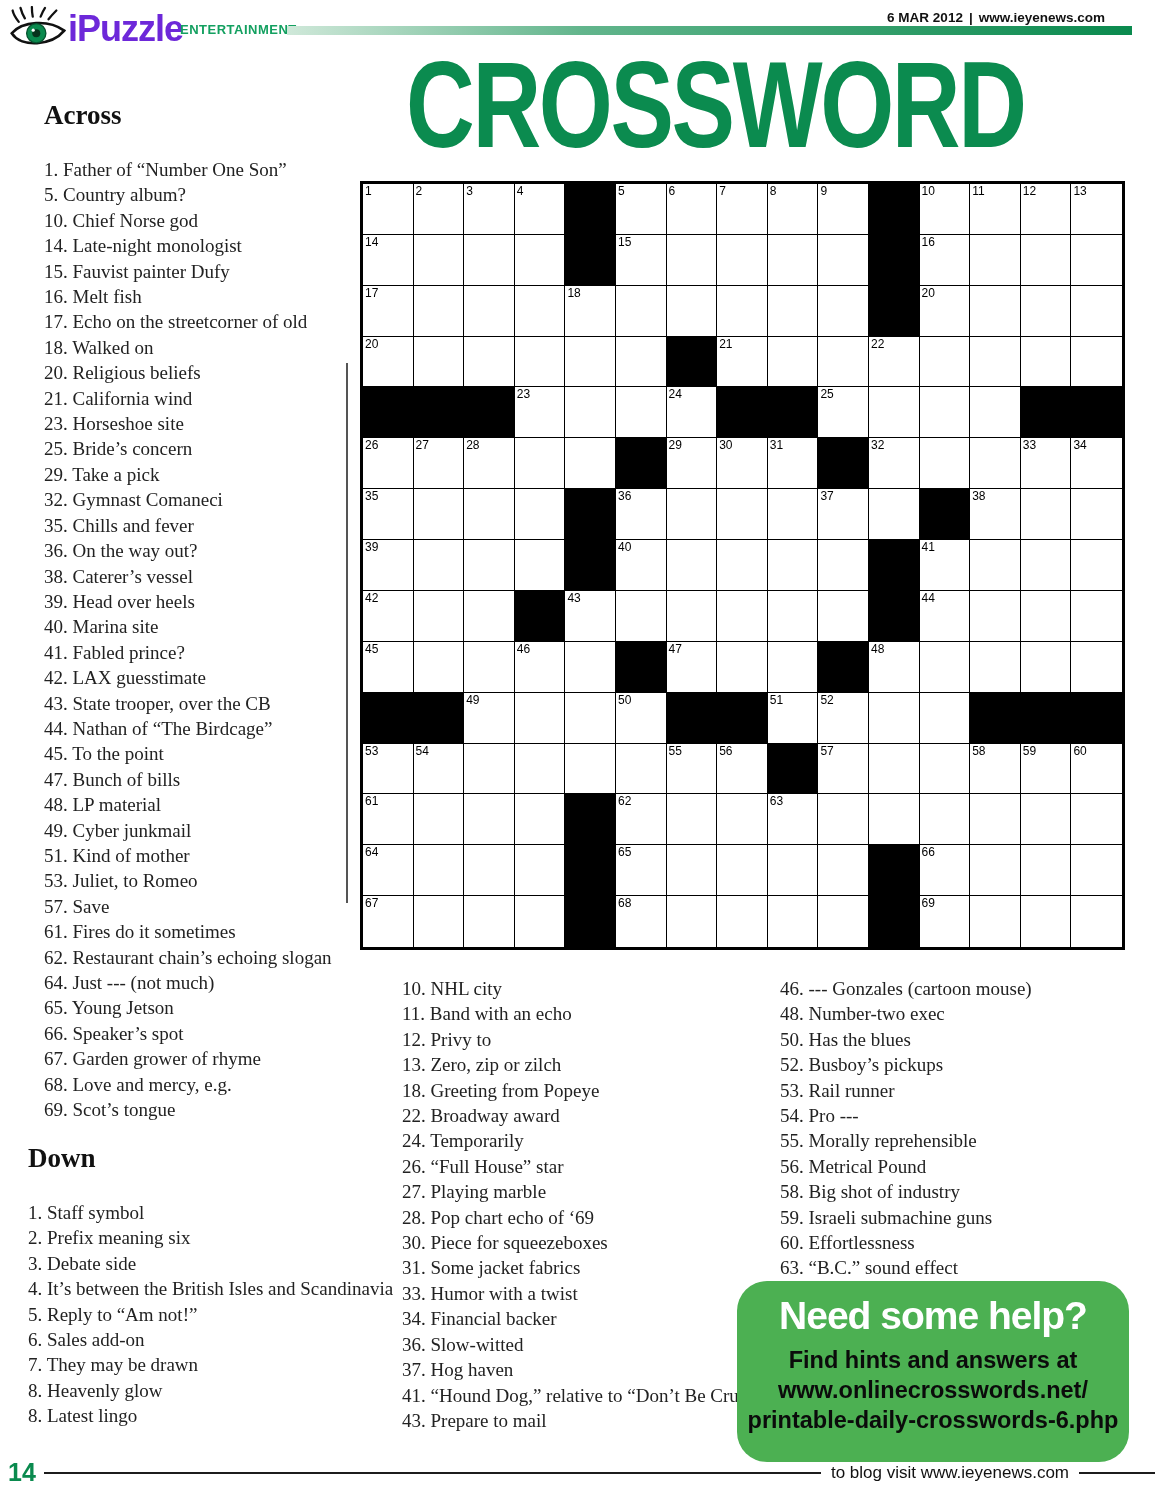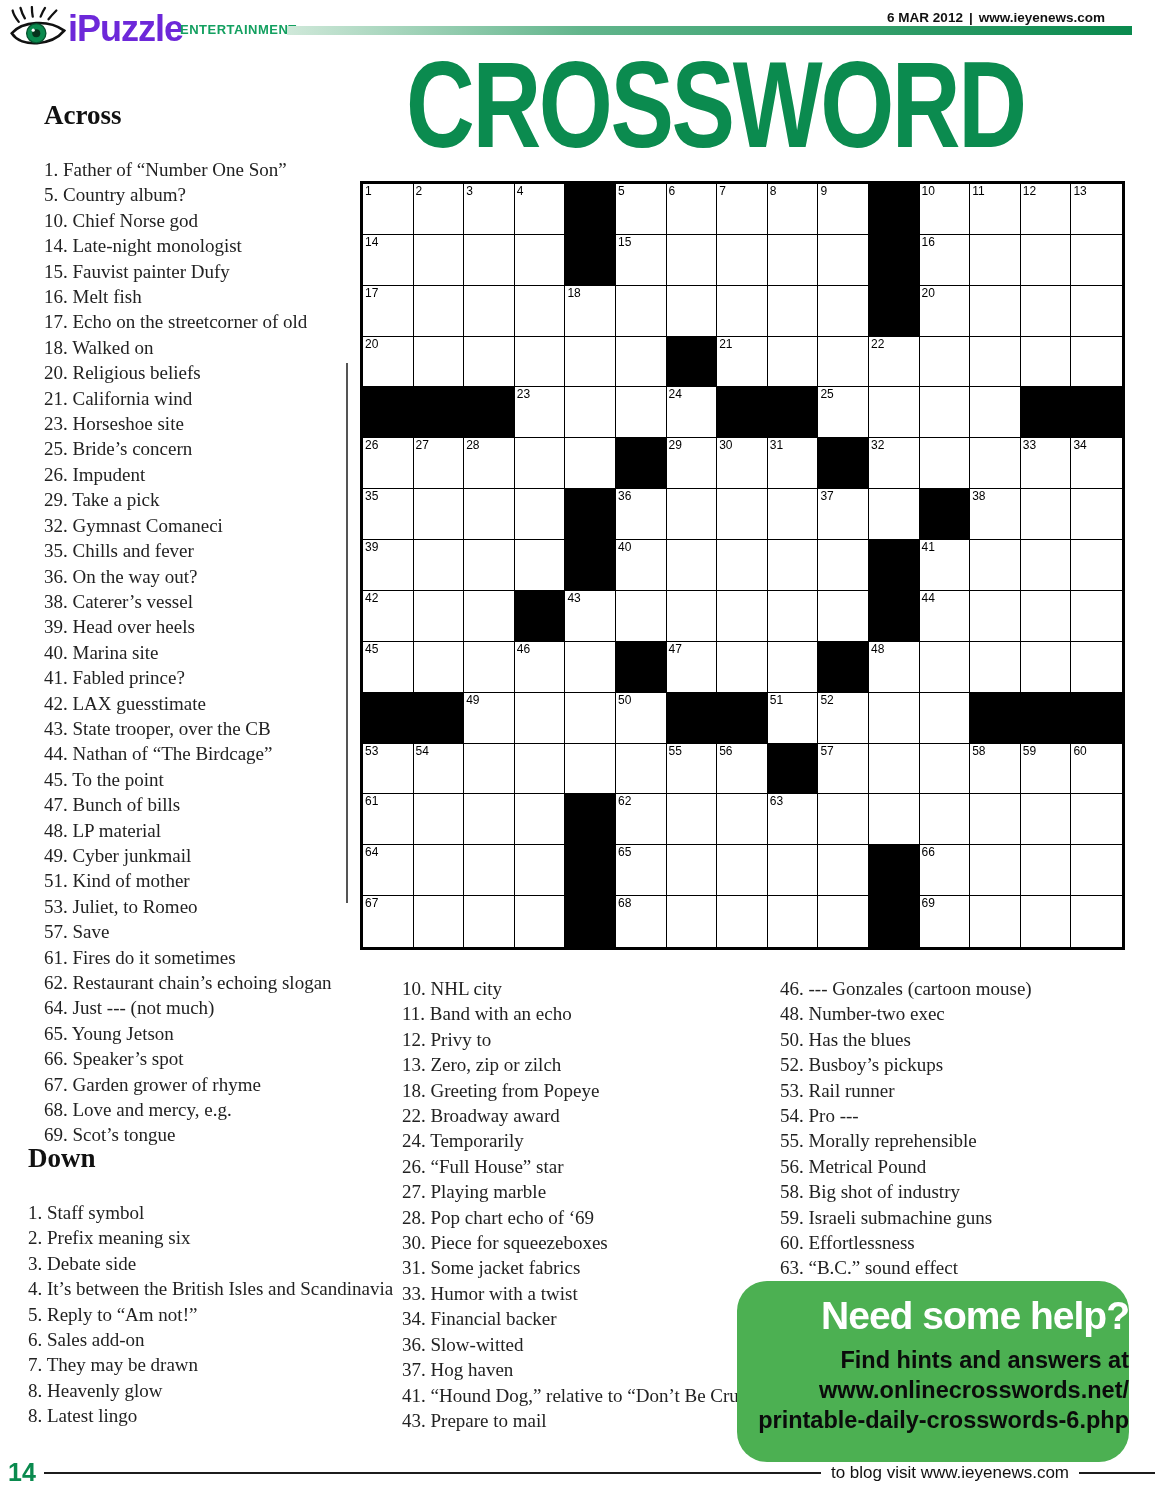--- a/index.html
+++ b/index.html
@@ -34,21 +34,21 @@
   .xw-grid{position:absolute;left:360px;top:181px;width:765px;height:769px;
          border:3px solid #000;box-sizing:border-box;background:#fff;
          display:grid;grid-template-columns:repeat(15,1fr);grid-template-rows:repeat(15,1fr);}
   .cell{position:relative;box-sizing:border-box;border-right:1.4px solid #000;border-bottom:1.4px solid #000;background:#fff;}
   .cell:nth-child(15n){border-right:none;}
   .cell:nth-child(n+211){border-bottom:none;}
   .cell.black{background:#000;}
   .cellnum{position:absolute;top:0;left:2px;font:12px "Liberation Sans",sans-serif;color:#000;}
   
   .help-box{position:absolute;left:737px;top:1281px;width:392px;height:181px;background:#4cb052;
-         border-radius:30px;text-align:right;box-sizing:border-box;padding-top:13px;}
+         border-radius:30px;text-align:center;box-sizing:border-box;padding-top:13px;}
   .help-title{font:bold 39px "Liberation Sans",sans-serif;color:#fff;letter-spacing:-1px;margin:0;}
   .help-line{font:bold 23.5px "Liberation Sans",sans-serif;color:#0b0b0b;line-height:30px;margin:0;}
   .help-line.first{margin-top:7px;}
   
   .footer{position:absolute;left:0;top:1458px;width:1155px;display:flex;align-items:center;}
   .page-num{font:bold 25px "Liberation Sans",sans-serif;color:#0a8a4e;margin-left:8px;}
   .foot-rule{flex:1;border-top:2px solid #1c1c1c;margin-left:8px;}
   .foot-note{font:17px "Liberation Sans",sans-serif;color:#111;margin:0 10px;white-space:nowrap;}
   .foot-rule-end{width:76px;border-top:2px solid #1c1c1c;}
 </style>
@@ -85,21 +85,20 @@
       <li>10. Chief Norse god</li>
       <li>14. Late-night monologist</li>
       <li>15. Fauvist painter Dufy</li>
       <li>16. Melt fish</li>
       <li>17. Echo on the streetcorner of old</li>
       <li>18. Walked on</li>
       <li>20. Religious beliefs</li>
       <li>21. California wind</li>
       <li>23. Horseshoe site</li>
       <li>25. Bride’s concern</li>
-      <li>26. Impudent</li>
       <li>29. Take a pick</li>
       <li>32. Gymnast Comaneci</li>
       <li>35. Chills and fever</li>
       <li>36. On the way out?</li>
       <li>38. Caterer’s vessel</li>
       <li>39. Head over heels</li>
       <li>40. Marina site</li>
       <li>41. Fabled prince?</li>
       <li>42. LAX guesstimate</li>
       <li>43. State trooper, over the CB</li>

